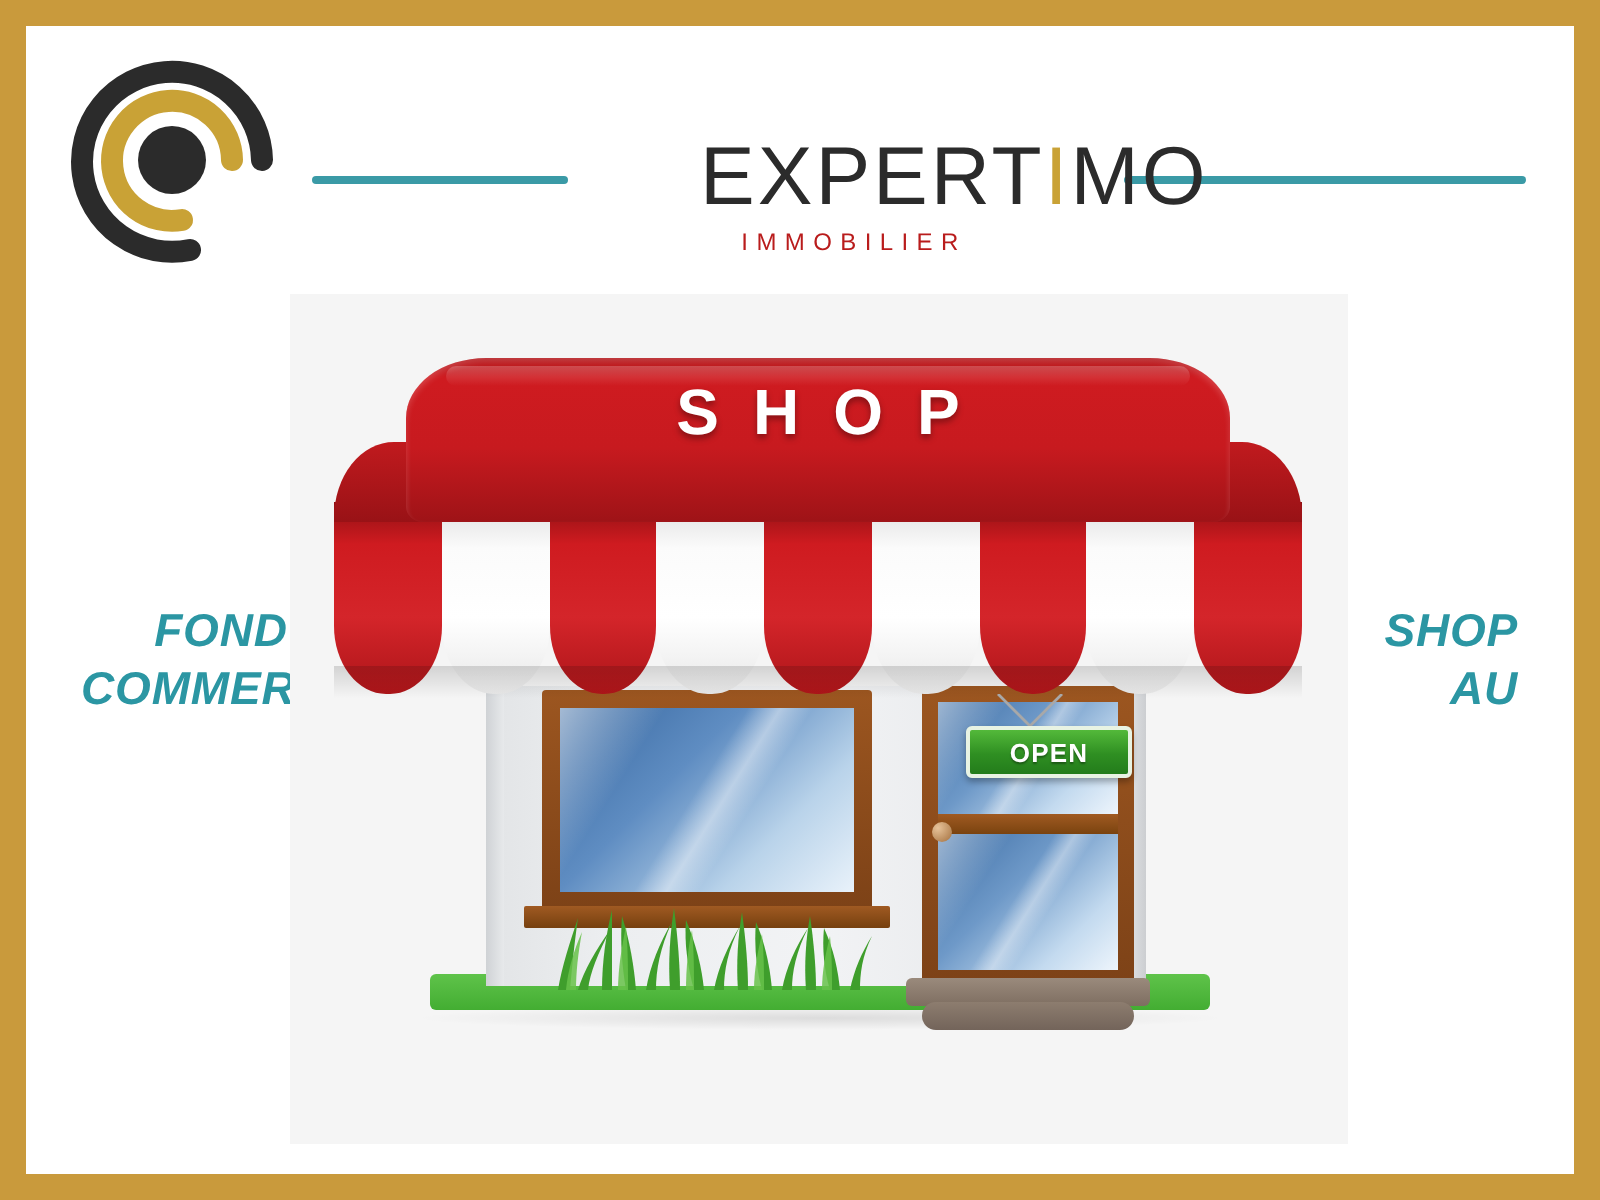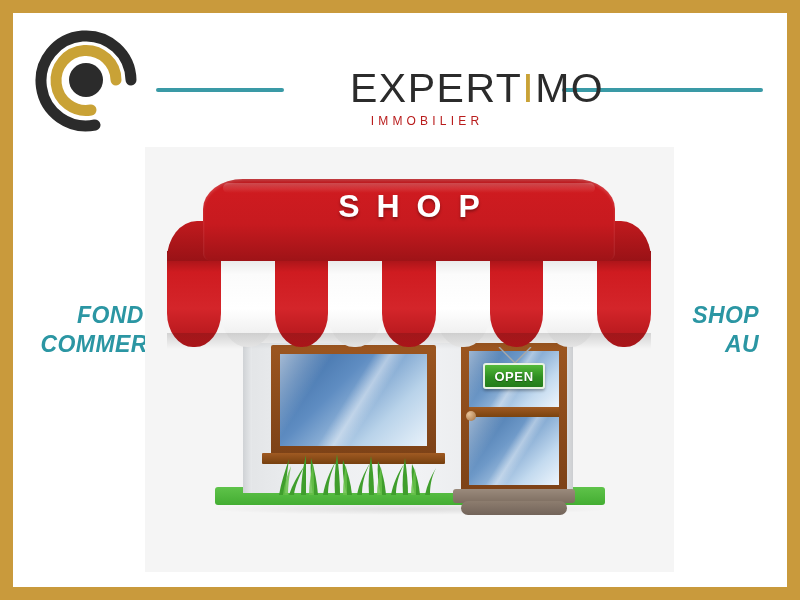--- a/index.html
+++ b/index.html
@@ -352,21 +352,21 @@
     height: 14px;
     background: linear-gradient(180deg, #8d7d6f, #73645a);
     border-radius: 7px;
   }
 
   
   .open-sign {
     position: absolute;
     left: 338px;
     top: 216px;
-    width: 62px;
+    width: 83px;
     height: 26px;
     background: linear-gradient(180deg, #53b93a 0%, #2f8f22 55%, #237c1b 100%);
     border: 2px solid #e8f3e3;
     border-radius: 3px;
     box-shadow: 0 2px 3px rgba(0,0,0,0.3);
     box-sizing: border-box;
     display: flex;
     align-items: center;
     justify-content: center;
   }

